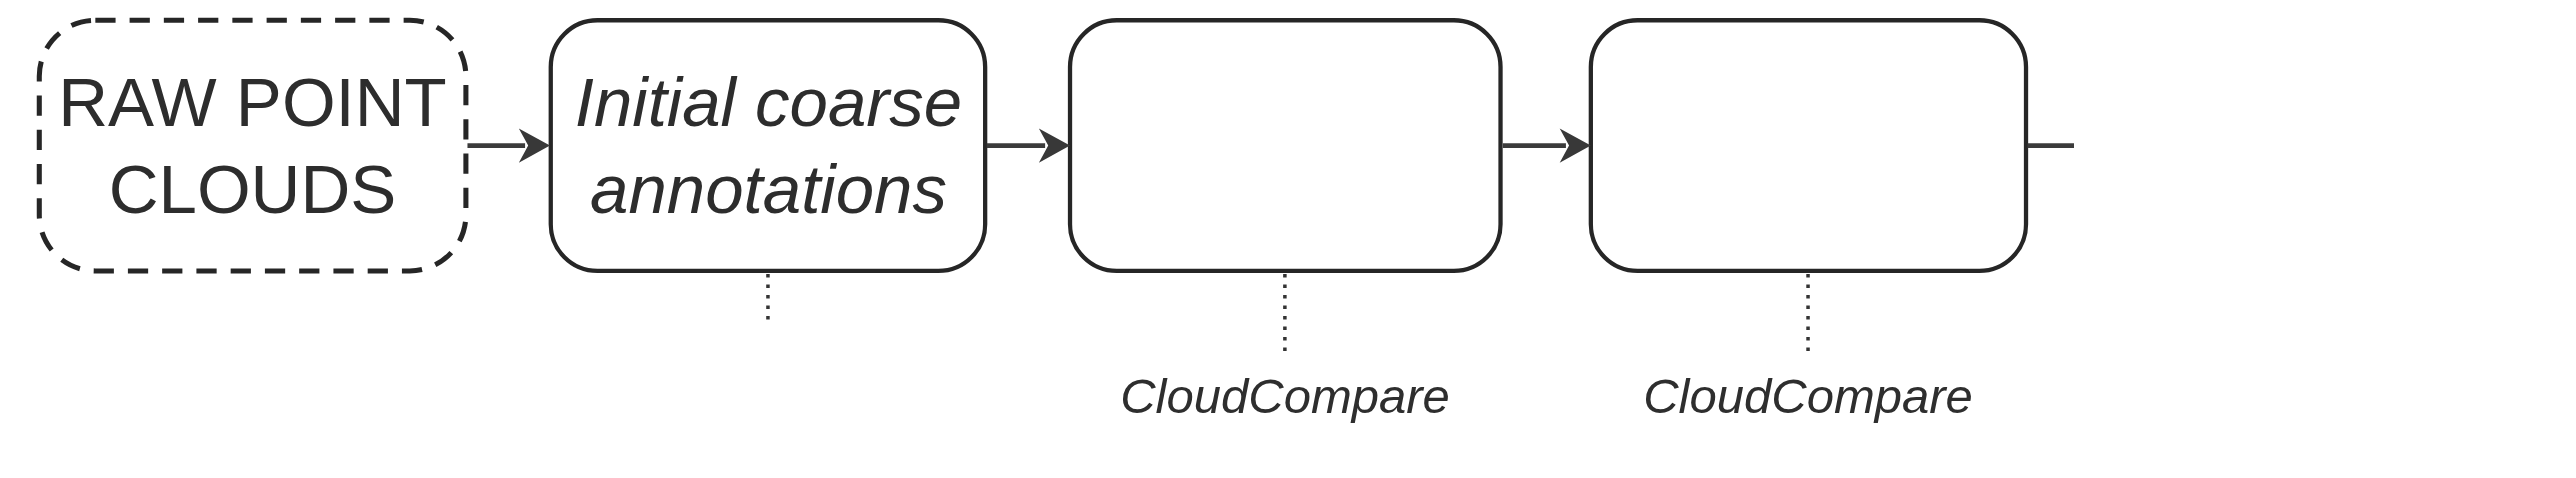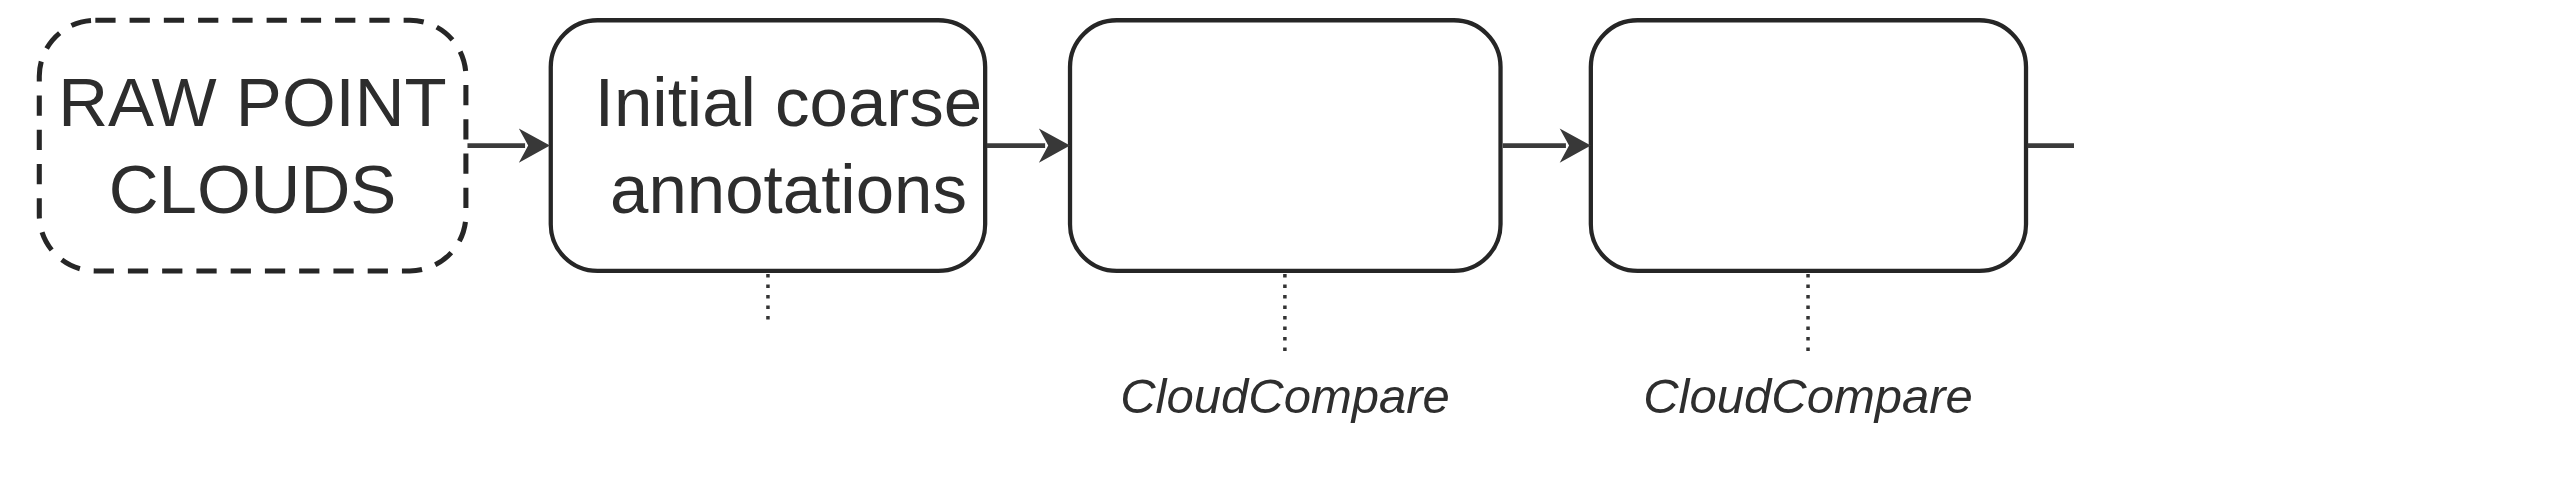--- a/index.html
+++ b/index.html
@@ -67,21 +67,21 @@
     </g>
 
     <line x1="986" y1="352" x2="986" y2="416" stroke="#333333" stroke-width="4.5" stroke-dasharray="4.5 9"></line>
     <line x1="1650" y1="352" x2="1650" y2="458" stroke="#333333" stroke-width="4.5" stroke-dasharray="4.5 9"></line>
     <line x1="2322" y1="352" x2="2322" y2="458" stroke="#333333" stroke-width="4.5" stroke-dasharray="4.5 9"></line>
   </svg>
 
   <div class="node-label" style="left: 39px;   width: 427px;">RAW POINT
 CLOUDS</div>
 
-  <div class="node-label" style="left: 571px;  width: 435px;">Initial coarse
+  <div class="node-label" style="left: 551px;  width: 435px; font-style: italic;">Initial coarse
 annotations</div>
 
 
 
 
 
   <div class="annotation" style="left: 1020px; width: 530px; top: 364px;">CloudCompare</div>
 
   <div class="annotation" style="left: 1543px; width: 530px; top: 364px;">CloudCompare</div>
 

